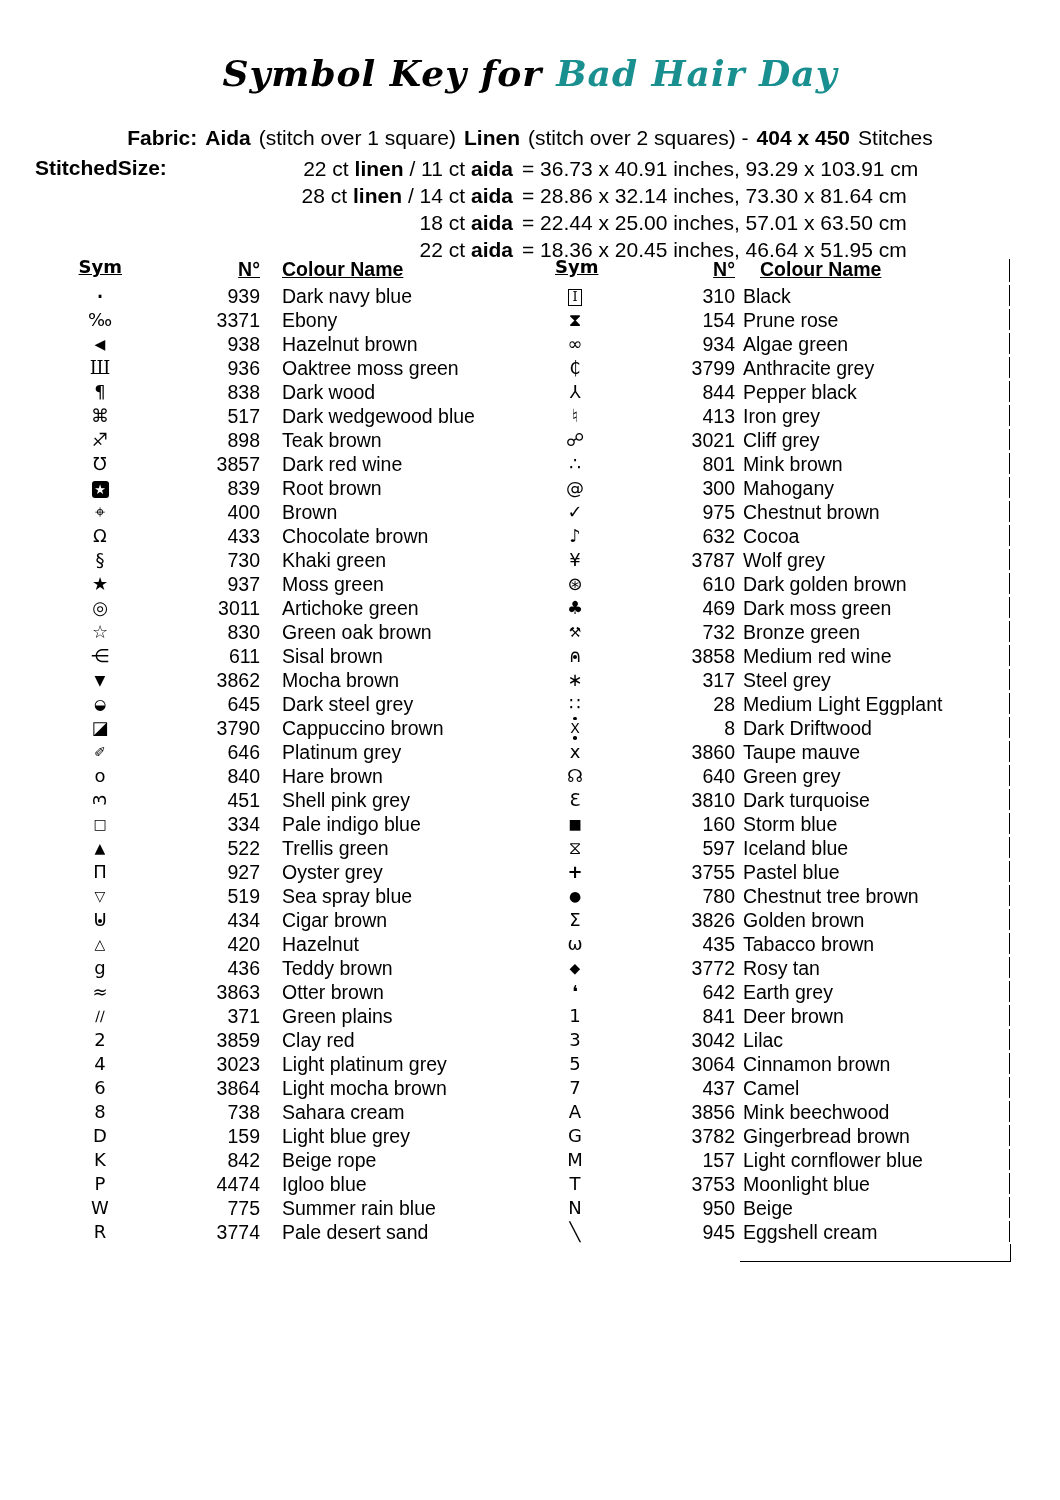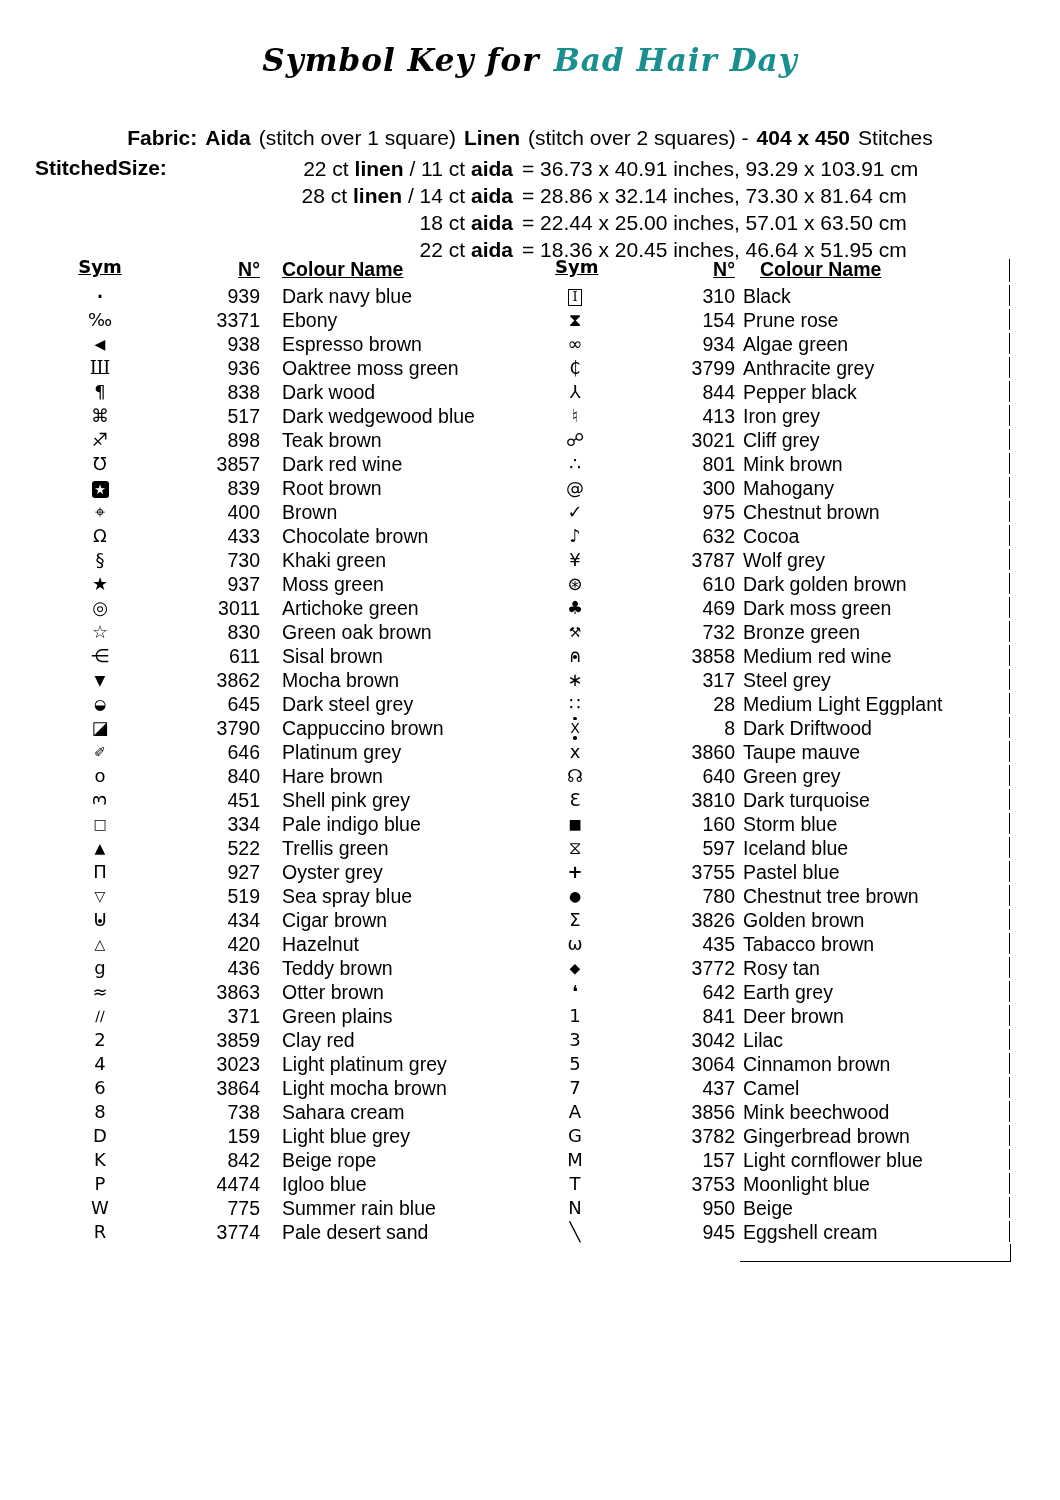--- a/index.html
+++ b/index.html
@@ -5,25 +5,25 @@
   html,body { margin:0; padding:0; }
   body {
     width:1060px; height:1500px; background:#ffffff;
     font-family:"Liberation Sans", sans-serif; color:#000;
     position:relative; overflow:hidden;
   }
   .page { position:relative; width:1060px; height:1500px; }
 
   
   .title {
-    position:absolute; top:45px; left:0; width:100%;
+    position:absolute; top:55px; left:0; width:100%;
     text-align:center;
     font-family:"DejaVu Serif", serif;
     font-style:italic; font-weight:bold;
-    font-size:31px; letter-spacing:1px; line-height:1;
+    font-size:36px; letter-spacing:1px; line-height:1;
     white-space:nowrap;
   }
   .title .t-prefix { margin-right:14px; }
 
   
   .fabricline {
     position:absolute; top:126px; left:0; width:100%;
     text-align:center; font-size:21px; white-space:nowrap;
   }
   .fabricline > span { margin:11px 4px; }
@@ -41,21 +41,21 @@
   .sizeline .rhs { margin-left:9px; white-space:nowrap; }
 
   
   .key { position:absolute; top:258px; left:0; }
   .col { position:absolute; top:0; }
   .col.left  { left:78px;  width:462px; }
   .col.right { left:555px; width:455px; }
 
   .hrow { display:flex; height:26px; align-items:flex-start; font-weight:bold; font-size:17px; }
   .h { text-decoration:underline; }
-  .h.sym  { width:44px; text-align:center; }
+  .h.sym  { width:44px; text-align:right; }
   .h.num  { width:138px; text-align:right; }
   .h.name { padding-left:22px; }
   .col.right .h.sym  { width:40px; }
   .col.right .h.num  { width:140px; }
   .col.right .h.name { padding-left:25px; }
 
   .row { display:flex; height:24px; align-items:center; }
   .sym {
     width:44px; text-align:center; flex:0 0 auto;
     font-family:"DejaVu Sans", sans-serif; font-size:18px; line-height:1;
@@ -170,21 +170,21 @@
             <span class="name">Dark navy blue</span>
           </div>
           <div class="row">
             <span class="sym"><i class="g">‰</i></span>
             <span class="num">3371</span>
             <span class="name">Ebony</span>
           </div>
           <div class="row">
             <span class="sym sm"><i class="g">◀</i></span>
             <span class="num">938</span>
-            <span class="name">Espresso brown</span>
+            <span class="name">Hazelnut brown</span>
           </div>
           <div class="row">
             <span class="sym serif"><i class="g">Ш</i></span>
             <span class="num">936</span>
             <span class="name">Oaktree moss green</span>
           </div>
           <div class="row">
             <span class="sym"><i class="g">¶</i></span>
             <span class="num">838</span>
             <span class="name">Dark wood</span>

